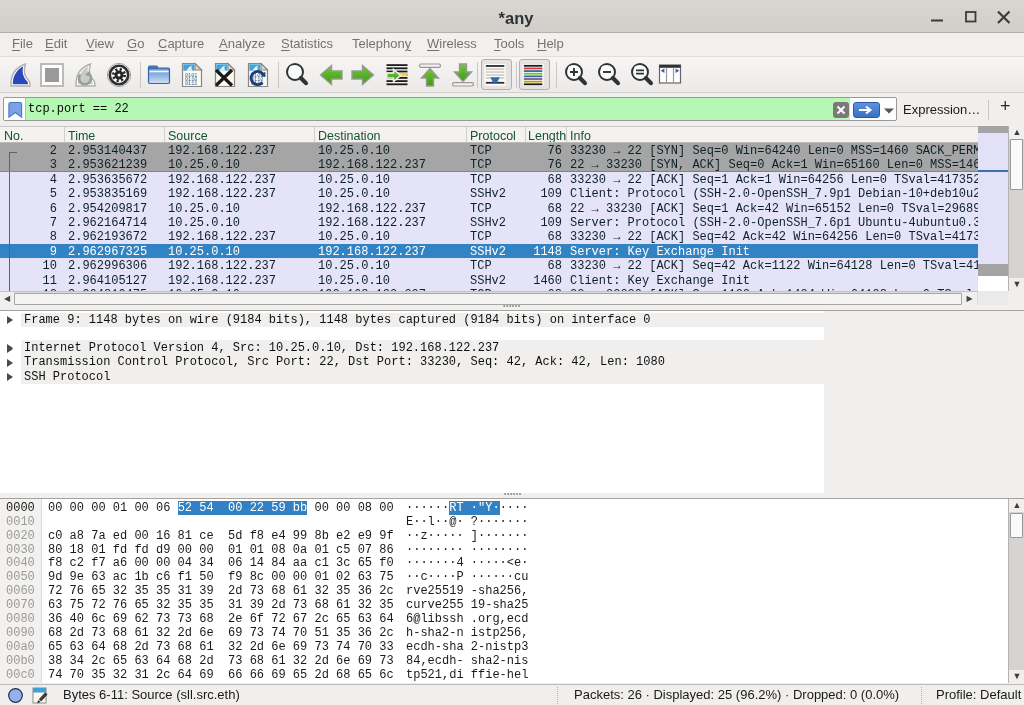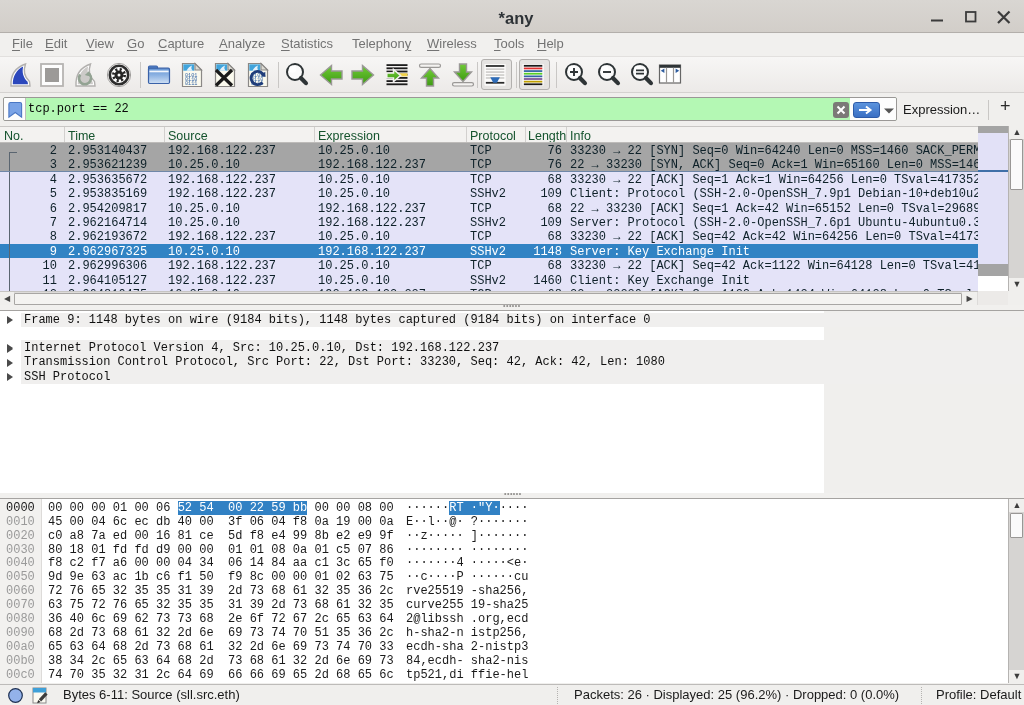--- a/index.html
+++ b/index.html
@@ -272,21 +272,21 @@
       </svg>
     </div>
     <div class="ab" style="left:903px;top:8px;font-size:13px;color:#1a1a1a">Expression…</div>
     <div class="ab" style="left:988px;top:6px;width:1px;height:20px;background:#c9c7c5"></div>
     <div class="ab" style="left:1000px;top:2px;font-size:18px;color:#2a2a2a">+</div>
   </div>
 <div class="ab" id="plheader">
 <div class="ab hc" style="left:4px">No.</div>
 <div class="ab hc" style="left:68px">Time</div>
 <div class="ab hc" style="left:168px">Source</div>
-<div class="ab hc" style="left:318px">Expression</div>
+<div class="ab hc" style="left:318px">Destination</div>
 <div class="ab hc" style="left:470px">Protocol</div>
 <div class="ab hc" style="left:528px">Length</div>
 <div class="ab hc" style="left:570px">Info</div>
 <div class="ab hsep" style="left:64px"></div>
 <div class="ab hsep" style="left:164px"></div>
 <div class="ab hsep" style="left:314px"></div>
 <div class="ab hsep" style="left:466px"></div>
 <div class="ab hsep" style="left:525px"></div>
 <div class="ab hsep" style="left:566px"></div>
 </div>
@@ -332,28 +332,28 @@
 <div class="ab drow" style="top:30.1px"><div class="dstripe"></div><div class="darr"></div><div class="dtxt">Internet Protocol Version 4, Src: 10.25.0.10, Dst: 192.168.122.237</div></div>
 <div class="ab drow" style="top:44.4px"><div class="dstripe"></div><div class="darr"></div><div class="dtxt">Transmission Control Protocol, Src Port: 22, Dst Port: 33230, Seq: 42, Ack: 42, Len: 1080</div></div>
 <div class="ab drow" style="top:58.7px"><div class="dstripe"></div><div class="darr"></div><div class="dtxt">SSH Protocol</div></div>
 </div>
 <div class="ab" id="split2">
     <div class="ab dots" style="left:504px;top:-3px">••••••</div>
   </div>
 <div class="ab mono" id="bytes">
 <div class="ab" id="hexgutter"></div>
 <div class="ab xrow" style="top:1.8px"><span class="xoff" style="color:#1a1a1a">0000</span><span class="xhex">00 00 00 01 00 06 <span class="hl">52 54  00 22 59 bb</span> 00 00 08 00</span><span class="xasc">······<span class="hl">RT ·"Y·</span>····</span></div>
-<div class="ab xrow" style="top:15.7px"><span class="xoff">0010</span><span class="xhex">45 00 04 6c ec db 40 00  3f 06 04 f8 0a 19 00 0a</span><span class="xasc">E··l··@· ?·······</span></div>
+<div class="ab xrow" style="top:15.7px"><span class="xoff">0010</span><span class="xasc">E··l··@· ?·······</span></div>
 <div class="ab xrow" style="top:29.6px"><span class="xoff">0020</span><span class="xhex">c0 a8 7a ed 00 16 81 ce  5d f8 e4 99 8b e2 e9 9f</span><span class="xasc">··z····· ]·······</span></div>
 <div class="ab xrow" style="top:43.5px"><span class="xoff">0030</span><span class="xhex">80 18 01 fd fd d9 00 00  01 01 08 0a 01 c5 07 86</span><span class="xasc">········ ········</span></div>
 <div class="ab xrow" style="top:57.4px"><span class="xoff">0040</span><span class="xhex">f8 c2 f7 a6 00 00 04 34  06 14 84 aa c1 3c 65 f0</span><span class="xasc">·······4 ·····&lt;e·</span></div>
 <div class="ab xrow" style="top:71.3px"><span class="xoff">0050</span><span class="xhex">9d 9e 63 ac 1b c6 f1 50  f9 8c 00 00 01 02 63 75</span><span class="xasc">··c····P ······cu</span></div>
 <div class="ab xrow" style="top:85.2px"><span class="xoff">0060</span><span class="xhex">72 76 65 32 35 35 31 39  2d 73 68 61 32 35 36 2c</span><span class="xasc">rve25519 -sha256,</span></div>
 <div class="ab xrow" style="top:99.1px"><span class="xoff">0070</span><span class="xhex">63 75 72 76 65 32 35 35  31 39 2d 73 68 61 32 35</span><span class="xasc">curve255 19-sha25</span></div>
-<div class="ab xrow" style="top:113.0px"><span class="xoff">0080</span><span class="xhex">36 40 6c 69 62 73 73 68  2e 6f 72 67 2c 65 63 64</span><span class="xasc">2@libssh .org,ecd</span></div>
+<div class="ab xrow" style="top:113.0px"><span class="xoff">0080</span><span class="xhex">36 40 6c 69 62 73 73 68  2e 6f 72 67 2c 65 63 64</span><span class="xasc">6@libssh .org,ecd</span></div>
 <div class="ab xrow" style="top:126.9px"><span class="xoff">0090</span><span class="xhex">68 2d 73 68 61 32 2d 6e  69 73 74 70 51 35 36 2c</span><span class="xasc">h-sha2-n istp256,</span></div>
 <div class="ab xrow" style="top:140.8px"><span class="xoff">00a0</span><span class="xhex">65 63 64 68 2d 73 68 61  32 2d 6e 69 73 74 70 33</span><span class="xasc">ecdh-sha 2-nistp3</span></div>
 <div class="ab xrow" style="top:154.7px"><span class="xoff">00b0</span><span class="xhex">38 34 2c 65 63 64 68 2d  73 68 61 32 2d 6e 69 73</span><span class="xasc">84,ecdh- sha2-nis</span></div>
 <div class="ab xrow" style="top:168.6px"><span class="xoff">00c0</span><span class="xhex">74 70 35 32 31 2c 64 69  66 66 69 65 2d 68 65 6c</span><span class="xasc">tp521,di ffie-hel</span></div>
 </div>
 <div class="ab vsb" style="left:1008px;top:499px;height:184px">
     <div class="ab sbtn" style="top:0">▲</div>
     <div class="ab sthumb" style="top:14px;height:25px"></div>
     <div class="ab sbtn" style="top:171px">▼</div>
   </div>

